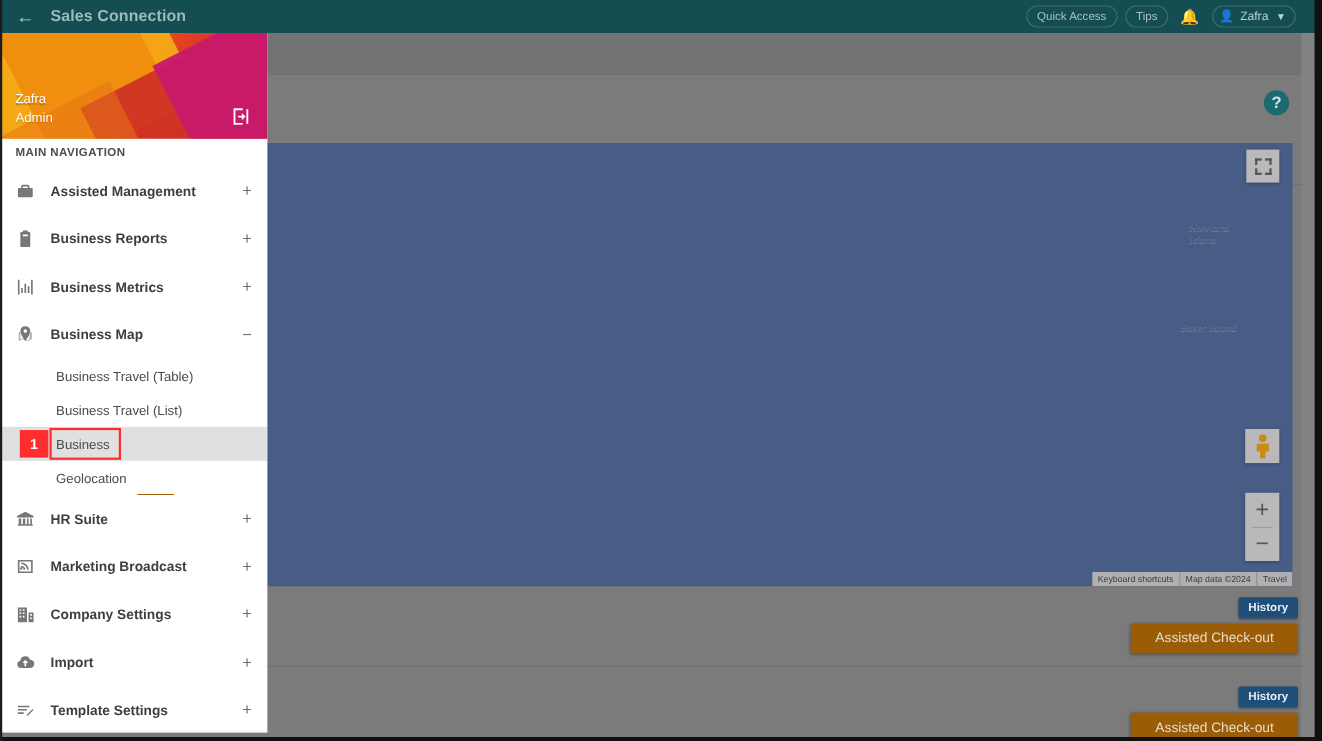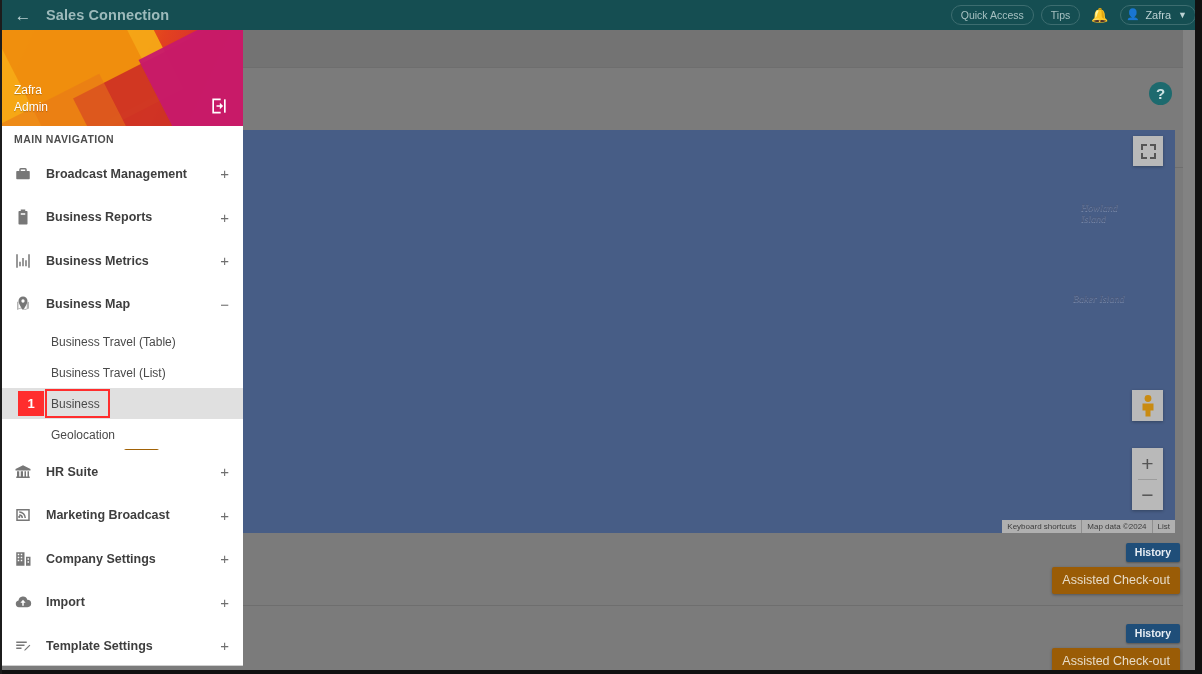--- a/index.html
+++ b/index.html
@@ -29,21 +29,21 @@
     display: flex; align-items: center; justify-content: center;
     color: #b9cfd0; font-size: 17px; line-height: 1;
     cursor: pointer;
   }
   .appbar .brand {
     color: #9dbabb;
     font-size: 14.5px; font-weight: bold;
     letter-spacing: .1px;
   }
   .appbar .right {
-    position: absolute; right: 6px; top: 0;
+    position: absolute; right: 24px; top: 0;
     height: 30px; display: flex; align-items: center; gap: 7px;
   }
   .pillbtn {
     border: 1px solid #3d6d70;
     border-radius: 10px;
     color: #a6c0c1;
     font-size: 10.5px;
     padding: 2.5px 9px 3.5px;
     background: transparent;
     cursor: pointer;
@@ -157,21 +157,21 @@
     font-size: 10.5px; font-weight: bold;
     padding: 3px 9px 4px;
     border-radius: 2px;
     box-shadow: 0 1px 2px rgba(0,0,0,.3);
     cursor: pointer;
   }
   .checkout-btn {
     display: inline-block; margin-top: 5px;
     background: #9a5c06; color: #e7dcc9;
     font-size: 12.5px;
-    padding: 6px 10px 7px;
+    padding: 6px 22px 7px;
     border-radius: 2px;
     box-shadow: 0 1px 3px rgba(0,0,0,.32);
     cursor: pointer;
   }
 
   
   .drawer {
     position: absolute; left: 0; top: 30px;
     width: 243px; height: 636px;
     background: #ffffff;
@@ -325,21 +325,21 @@
 
     <div class="zoom-group">
       <div class="zoom-btn">+</div>
       <div class="zoom-sep"></div>
       <div class="zoom-btn">−</div>
     </div>
 
     <div class="map-footer">
       <span>Keyboard shortcuts</span>
       <span>Map data ©2024</span>
-      <span>List</span>
+      <span>Travel</span>
     </div>
   </div>
 
   <div class="rowblock" style="top:542px">
     <div class="history-btn">History</div><br>
     <div class="checkout-btn">Assisted Check-out</div>
   </div>
   <div class="rowblock" style="top:623px">
     <div class="history-btn">History</div><br>
     <div class="checkout-btn">Assisted Check-out</div>
@@ -368,21 +368,21 @@
     </div>
 
     <div class="nav-title">MAIN NAVIGATION</div>
 
     <div class="nav-item">
       <span class="ico">
         <svg viewBox="0 0 24 24">
             <path d="M9 4h6a2 2 0 0 1 2 2v2h3a1 1 0 0 1 1 1v9a1 1 0 0 1-1 1H4a1 1 0 0 1-1-1V9a1 1 0 0 1 1-1h3V6a2 2 0 0 1 2-2zm0 4h6V6H9v2z"></path>
           </svg>
       </span>
-      <span class="lbl">Broadcast Management</span>
+      <span class="lbl">Assisted Management</span>
       <span class="pm">+</span>
     </div>
 
     <div class="nav-item">
       <span class="ico">
         <svg viewBox="0 0 24 24">
             <path d="M9 2h6v2h2a1 1 0 0 1 1 1v16a1 1 0 0 1-1 1H7a1 1 0 0 1-1-1V5a1 1 0 0 1 1-1h2V2zm0 5v2h6V7H9z"></path>
           </svg>
       </span>
       <span class="lbl">Business Reports</span>

